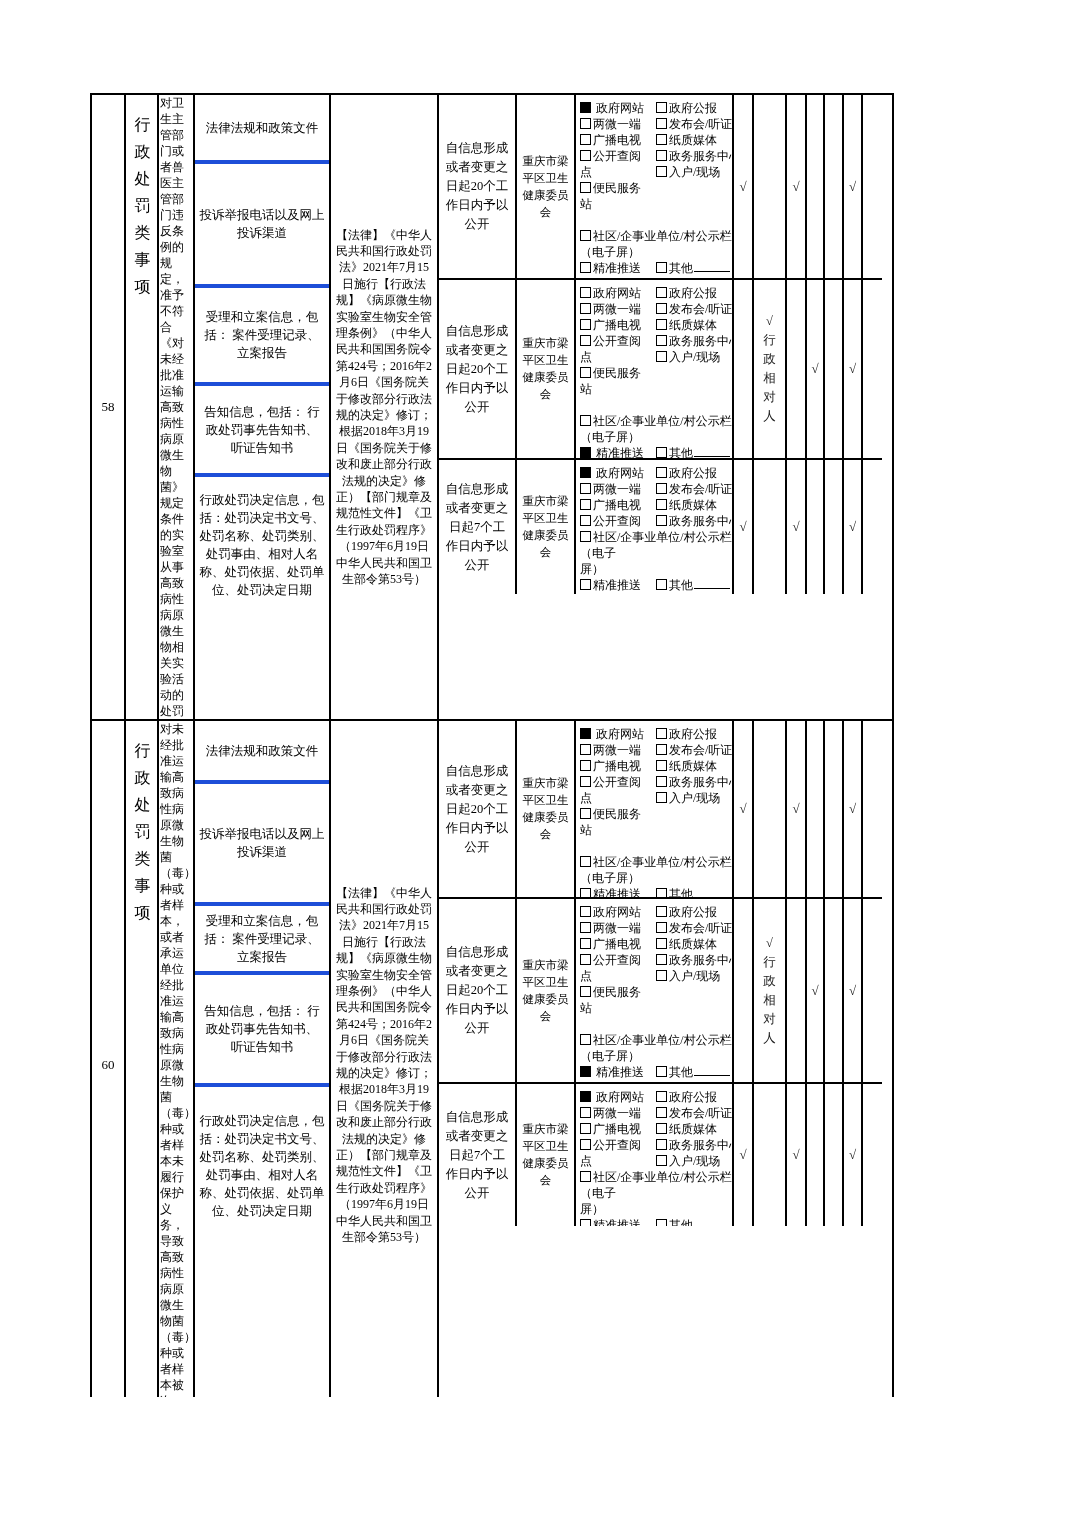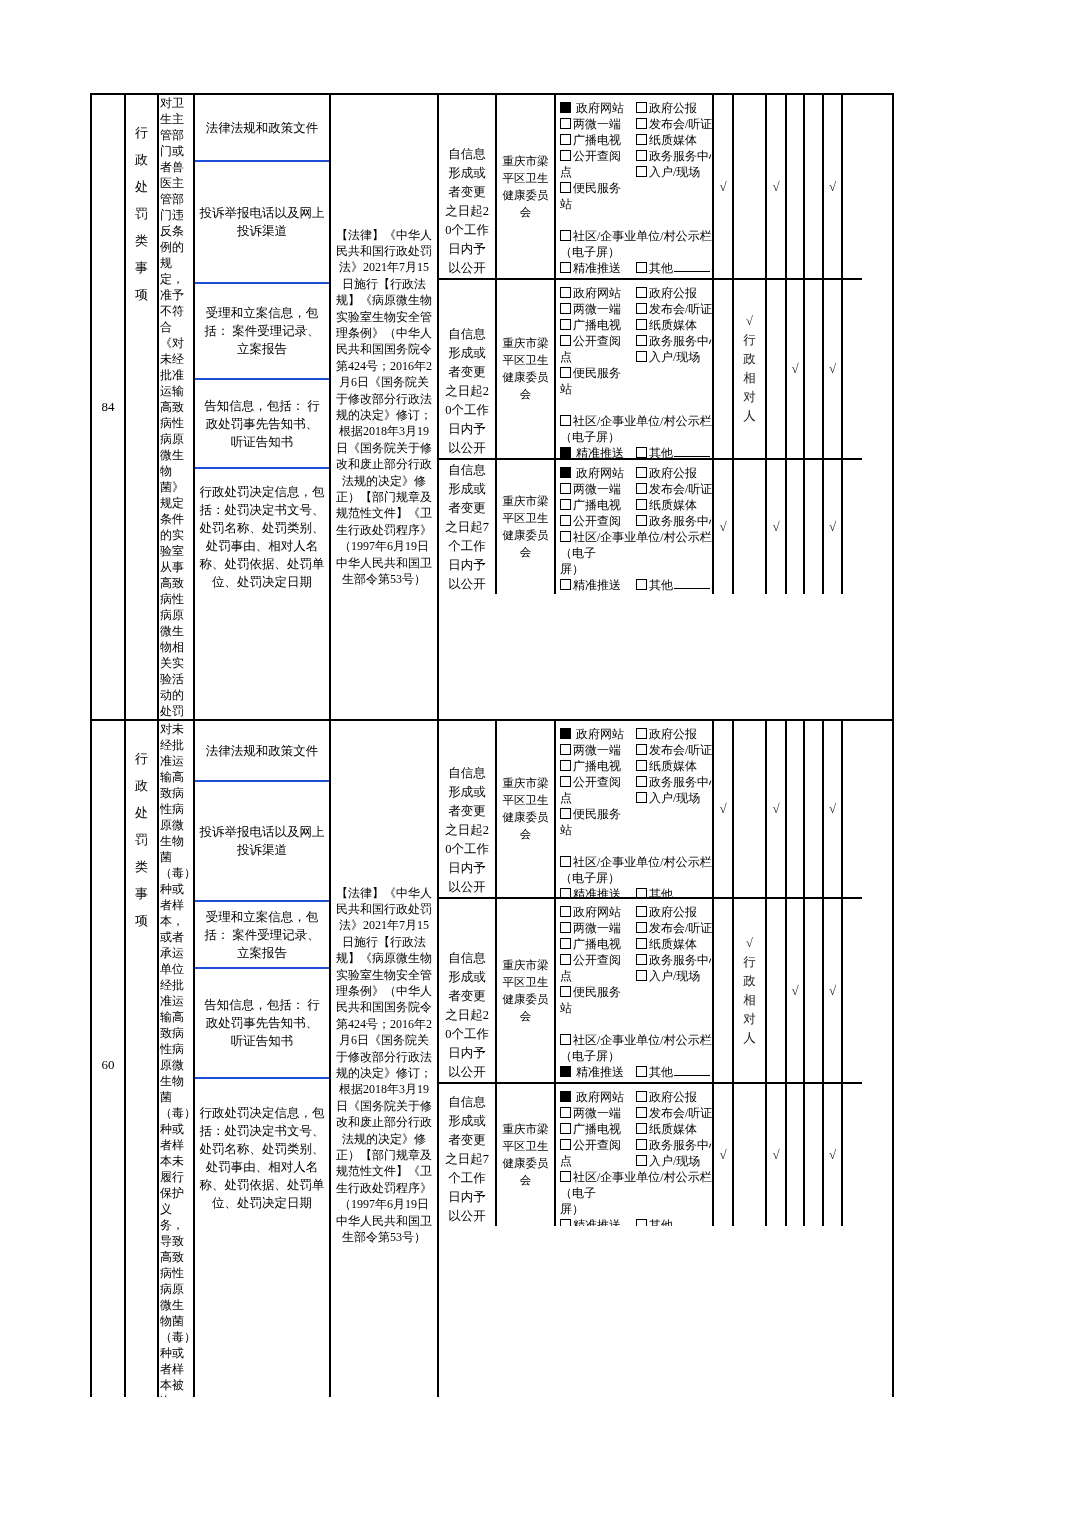--- a/index.html
+++ b/index.html
@@ -5,35 +5,35 @@
   html,body{margin:0;padding:0;background:#fff}
   body{width:1074px;height:1520px;position:relative;overflow:hidden;
        font-family:"Liberation Serif","DejaVu Serif",serif;color:#000}
   #tbl{position:absolute;left:90px;top:93px;width:800px;height:1302px;overflow:hidden;
        border-top:2px solid #000;border-left:2px solid #000;border-right:2px solid #000;
        background:#fff}
   .bigrow{display:flex;border-bottom:2px solid #000}
   .cell{border-right:2px solid #000;overflow:hidden;flex-shrink:0;box-sizing:border-box}
   .c-num{width:34px;display:flex;align-items:center;justify-content:center;font-size:13px}
   .c-cat{width:33px;text-align:center;padding-top:12px}
-  .vchars{width:14px;margin:12px auto;word-break:break-all;line-height:27px;font-size:13px;text-align:center}
+  .vchars{width:14px;margin:4px auto;word-break:break-all;line-height:27px;font-size:16px;text-align:center}
   .c-desc{width:36px;display:flex;flex-direction:column;justify-content:center}
   .desc-t{font-size:12px;line-height:16px;word-break:break-all;padding:0 1px;text-align:left}
   .c-sub{width:136px;display:flex;flex-direction:column}
-  .subitem{display:flex;align-items:center;justify-content:center;border-bottom:2px solid #1d4ed8;
+  .subitem{display:flex;align-items:center;justify-content:center;border-bottom:4px solid #1d4ed8;
            font-size:12.5px;line-height:18px;text-align:center;padding:1px 3px;overflow:hidden;
            box-sizing:content-box;flex-shrink:0}
   .subitem:last-child{border-bottom:none}
   .c-legal{width:108px;display:flex;flex-direction:column;justify-content:center;overflow:hidden}
   .legal-t{font-size:12px;line-height:16.4px;padding:0 3px;word-break:break-all;text-align:center}
   .pt95{justify-content:flex-start !important;padding-top:95px}
   .rightpart{display:flex;flex-direction:column;flex-shrink:0}
   .secrow{display:flex;border-bottom:2px solid #000;overflow:hidden;flex-shrink:0}
   .secrow:last-child{border-bottom:none}
-  .c-timing{width:58px;display:flex;align-items:flex-end;justify-content:center;text-align:center;
+  .c-timing{width:78px;display:flex;align-items:center;justify-content:center;text-align:center;
             font-size:12.5px;line-height:19px;word-break:break-all;padding:0 4px}
   .c-agency{width:59px;display:flex;align-items:center;justify-content:center;text-align:center;
             font-size:11.5px;line-height:17px;padding:0 2px;word-break:break-all}
   .c-chan{width:158px;font-size:12px;line-height:16px;padding:5px 1px 0 4px}
   .chline{display:flex;min-height:16px;align-items:baseline}
   .chcell{white-space:nowrap}
   .chcell.lft{width:76px;flex-shrink:0}
   .bx{display:inline-block;width:9px;height:9px;border:1.5px solid #000;margin-right:2px;
       vertical-align:-1px;background:#fff}
   .bx.f{background:#000;border-color:#000;margin-right:5px}
@@ -41,21 +41,21 @@
   .c-check{display:flex;align-items:center;justify-content:center;font-size:13px;color:#222;
            text-align:center}
   .vtx{width:13px;word-break:break-all;line-height:19px;text-align:center;font-size:12.5px}
 </style>
 </head>
 <body>
 
 <div id="tbl">
     <div class="bigrow">
       <div class="cell c-num">
-        <div>84</div>
+        <div>58</div>
       </div>
       <div class="cell c-cat">
         <div class="vchars">行政处罚类事项</div>
       </div>
       <div class="cell c-desc">
         <div class="desc-t">对卫生主管部门或者兽医主管部门违反条例的规定，准予不符合《对未经批准运输高致病性病原微生物菌》规定条件的实验室从事高致病性病原微生物相关实验活动的处罚</div>
       </div>
       <div class="cell c-sub">
         <div class="subitem" style="height: 63px;">
           <div>法律法规和政策文件</div>

